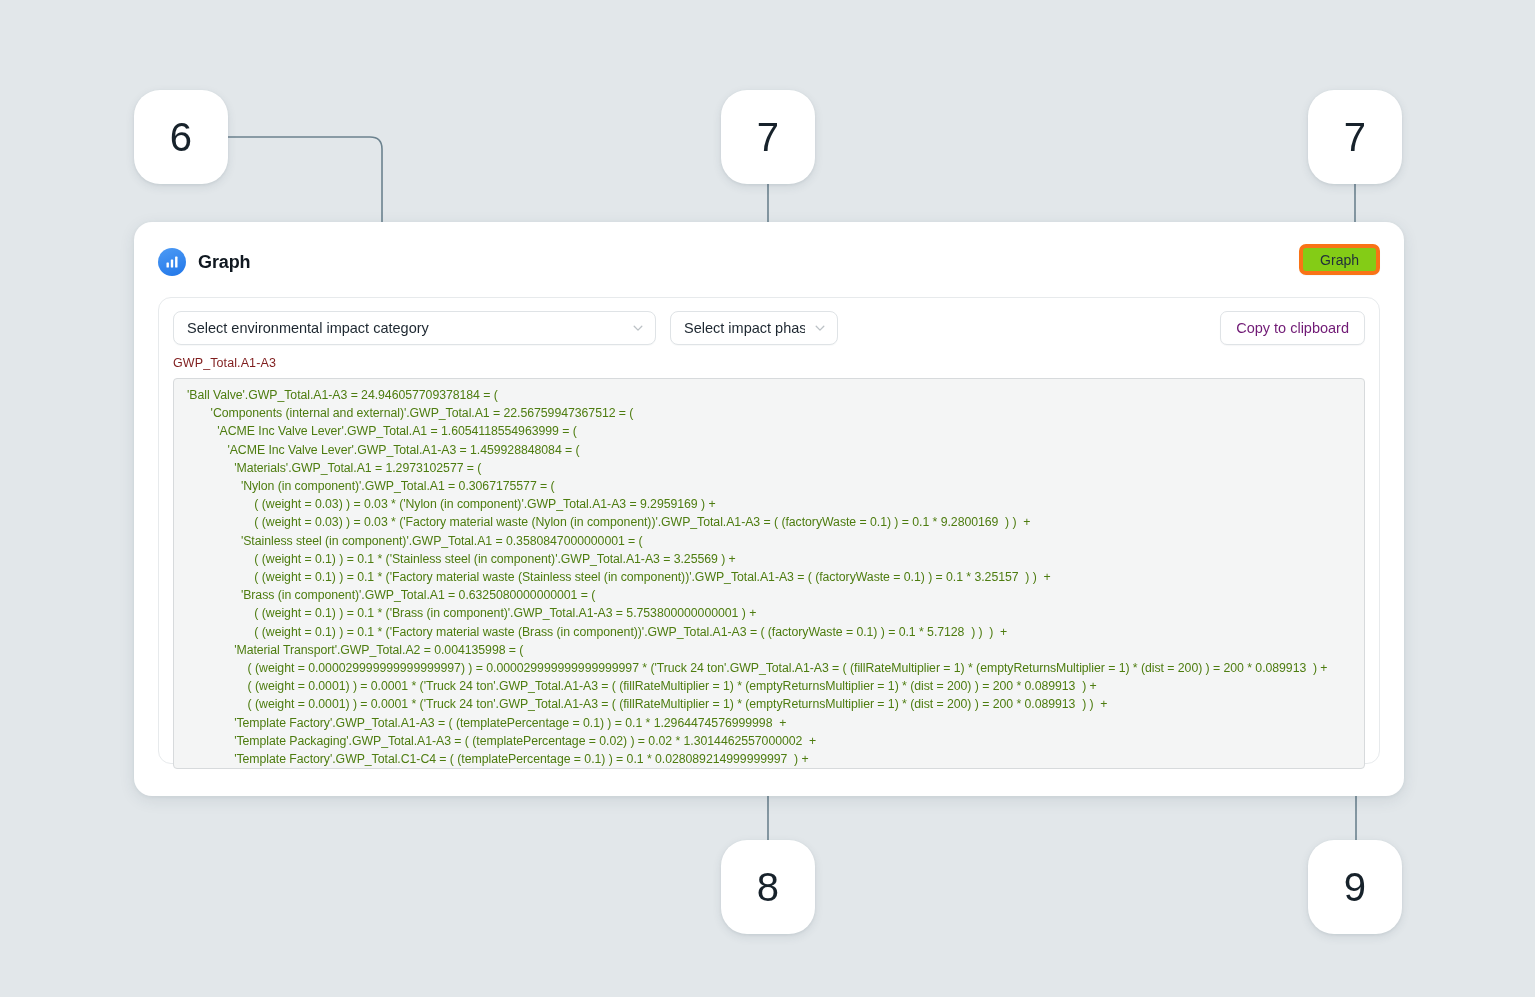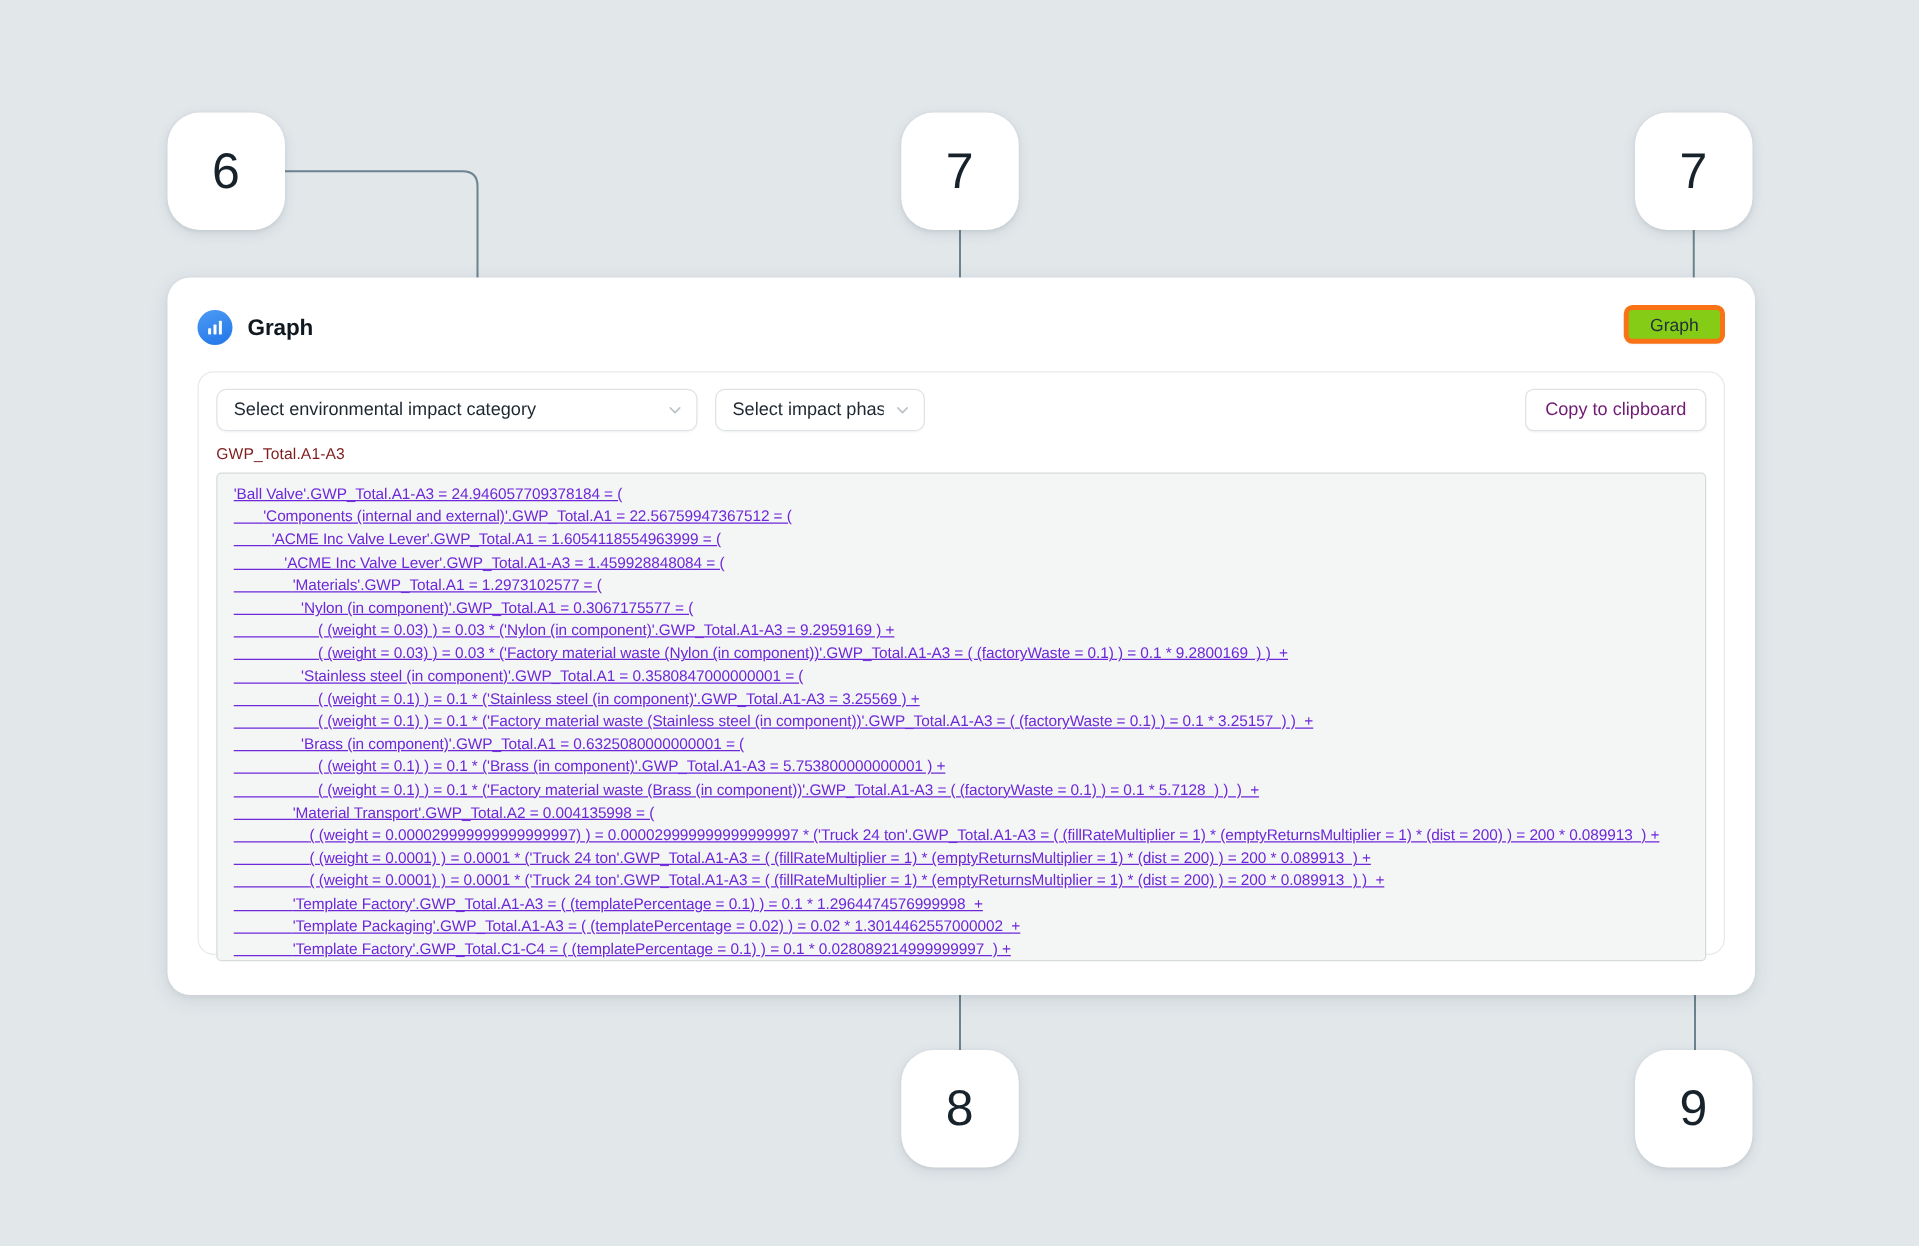--- a/index.html
+++ b/index.html
@@ -129,21 +129,21 @@
     border: 1px solid #dfe3e6;
     border-radius: 8px;
     display: flex;
     align-items: center;
     padding: 0 10px 0 13px;
     font-size: 14.5px;
     color: #1d2730;
     cursor: pointer;
     box-shadow: 0 1px 1px rgba(40,60,75,0.03);
   }
-  #select-category { width: 385px; }
+  #select-category { width: 483px; }
   #select-phase    { width: 168px; text-align: right; }
   .select-label { flex: 1 1 auto; white-space: nowrap; overflow: hidden; }
   .chev {
     flex: 0 0 auto;
     width: 14px; height: 14px;
     margin-left: 8px;
     opacity: 0.45;
   }
 
   .copy-btn {
@@ -178,26 +178,25 @@
     border: 1px solid #d7dadc;
     border-radius: 4px;
     height: 391px;
     overflow: hidden;
     padding: 7px 10px 0 13px;
   }
   .code-block pre {
     font-family: "Liberation Sans", sans-serif;
     font-size: 12.3px;
     line-height: 18.2px;
-    color: #6d28d9;
+    color: #4d7c0f;
     white-space: pre-wrap;
     word-break: break-word;
     margin: 0;
     letter-spacing: -0.05px;
-    text-decoration: underline;
   }
 </style>
 </head>
 <body>
 
 <svg id="connectors" viewBox="0 0 1535 997" width="1535" height="997">
 
   <path d="M 228 137 L 370 137 Q 382 137 382 149 L 382 308" fill="none" stroke="#6c838f" stroke-width="1.6"></path>
 
   <path d="M 768 184 L 768 308" fill="none" stroke="#6c838f" stroke-width="1.6"></path>

